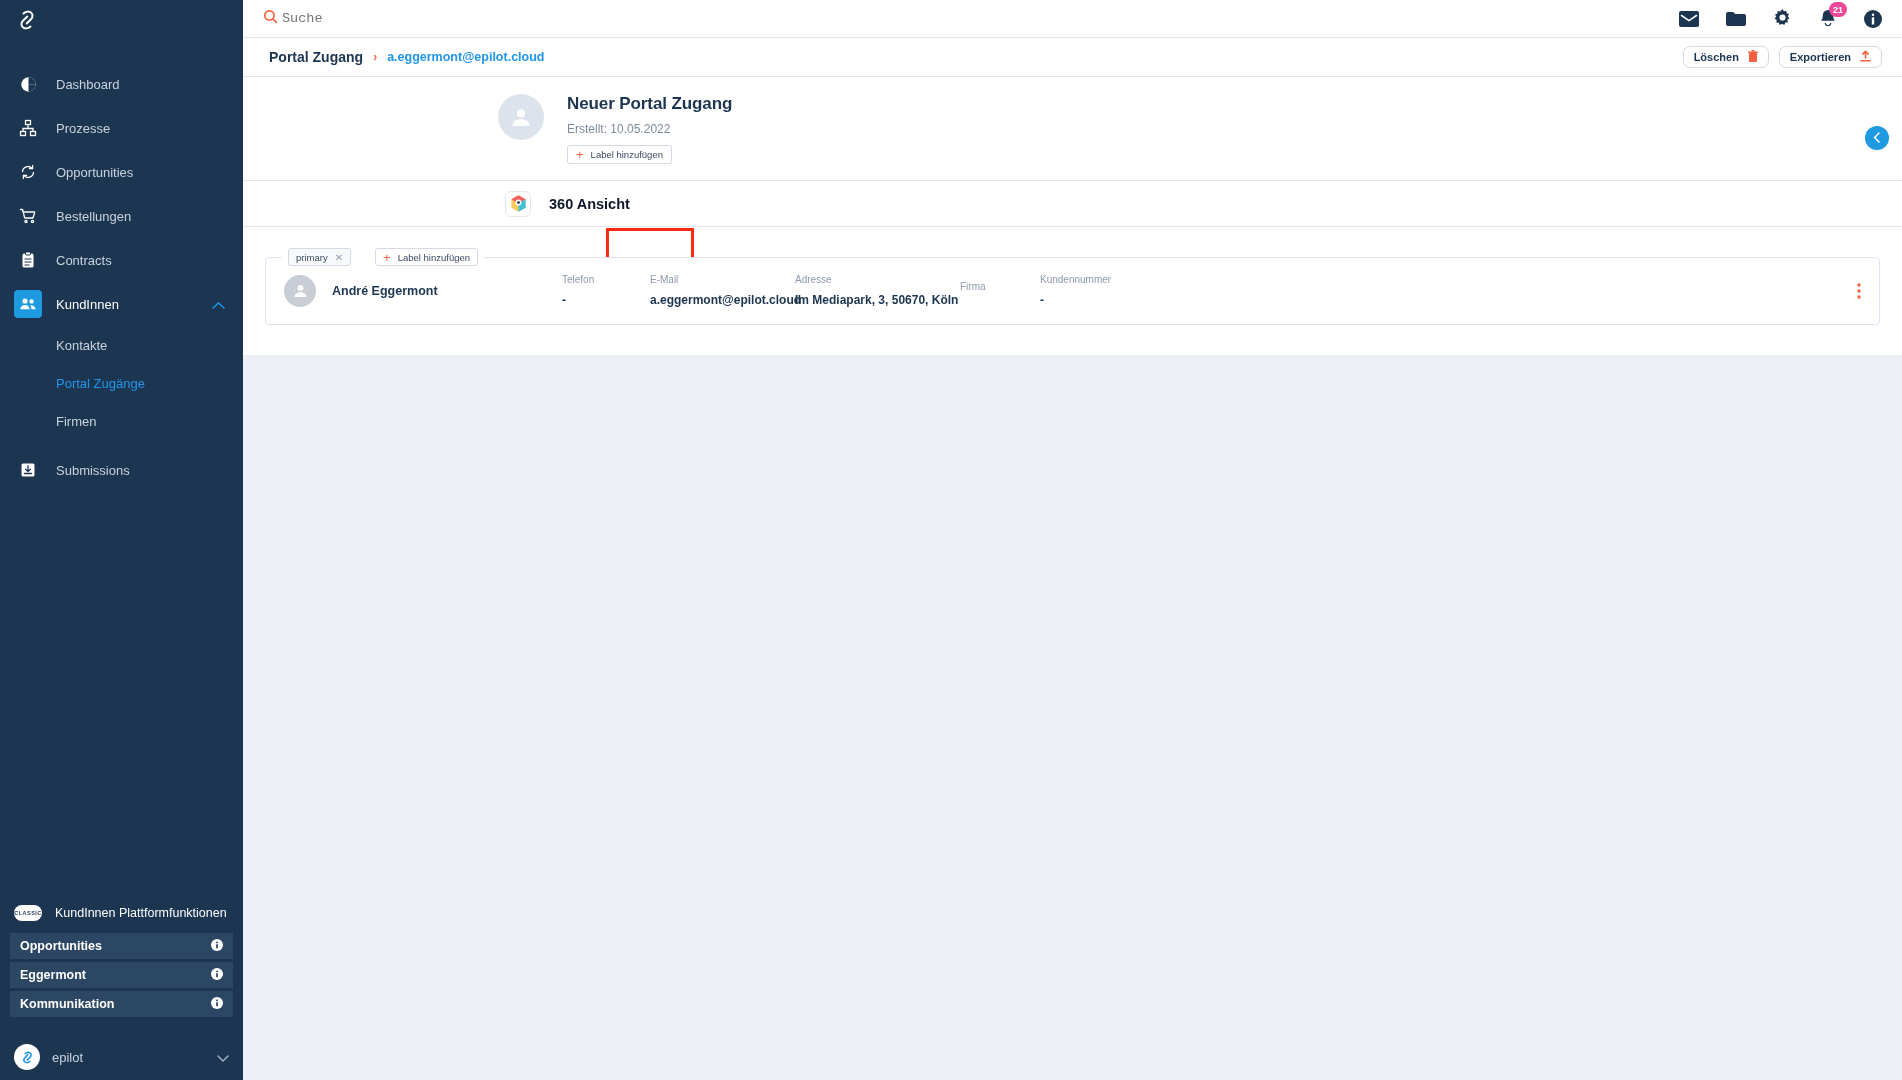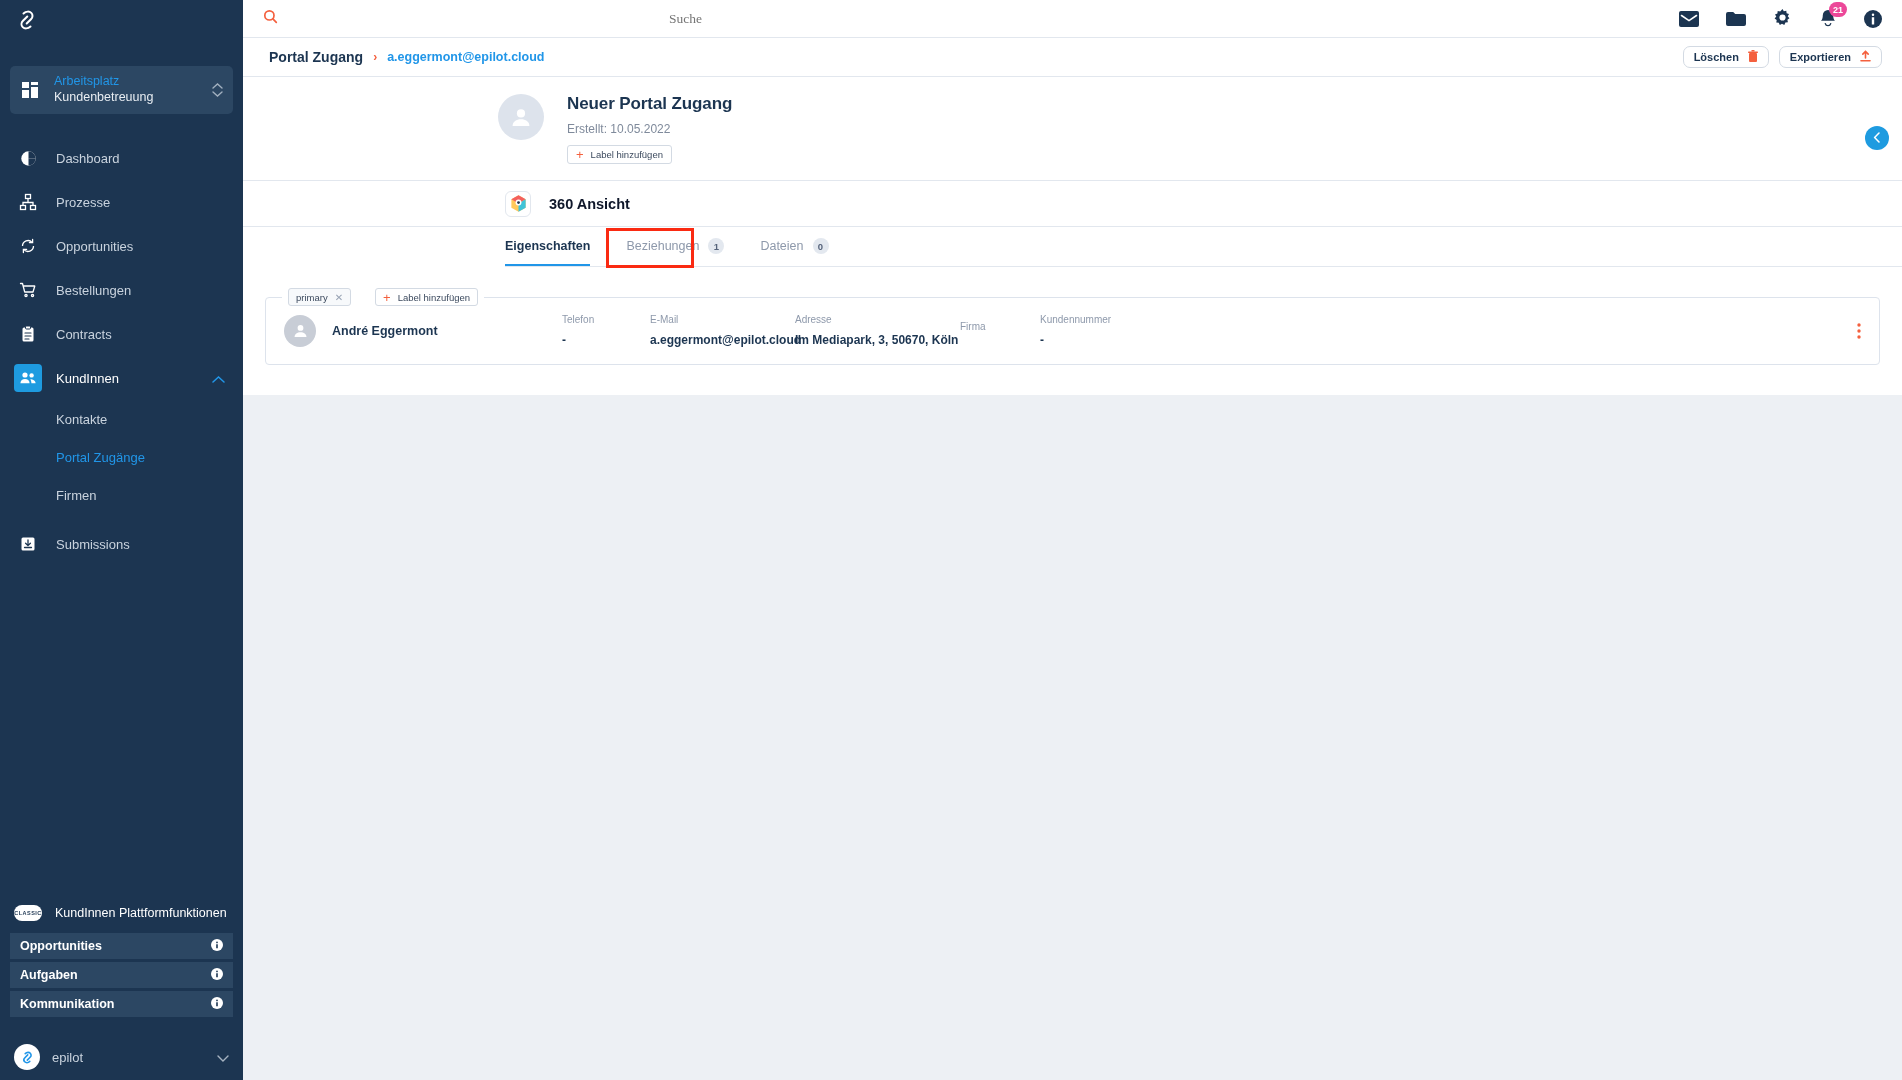--- a/index.html
+++ b/index.html
@@ -83,23 +83,22 @@
   
   .main { flex: 1; height: 1080px; display: flex; flex-direction: column; background: #edf0f4; position: relative; }
 
   .topbar {
     height: 38px; background: #fff; display: flex; align-items: center;
     border-bottom: 1px solid #e2e7ee; flex: 0 0 38px;
   }
   .search-wrap { display: flex; align-items: center; padding-left: 20px; flex: 1; }
   .search-input {
     border: none; outline: none; font-size: 13.5px; color: #7a8699;
-    margin-left: 24px; width: 400px; background: transparent;
-    font-family: Liberation Serif, serif;
-    text-align: right;
+    margin-left: 4px; width: 400px; background: transparent;
+    font-family: Liberation Mono, monospace;
   }
   .top-icons { display: flex; align-items: center; gap: 27px; padding-right: 20px; }
   .top-ico { position: relative; cursor: pointer; display: flex; }
   .badge {
     position: absolute; top: -7px; right: -10px;
     background: #ec4899; color: #fff; font-size: 9px; font-weight: 600;
     border-radius: 9px; min-width: 18px; height: 15px;
     display: flex; align-items: center; justify-content: center; padding: 0 3px;
   }
 
@@ -233,42 +232,20 @@
 
     <div class="logo-area">
       <span class="logo-mark">
         <svg width="26" height="26" viewBox="0 0 26 26" fill="none">
           <path d="M9.5 6.5c2.6-2.6 6.2-2.2 7.8-.6 1.6 1.6 1.7 4.3-.3 6.3l-4.3 4.3" stroke="#fff" stroke-width="2" stroke-linecap="round"></path>
           <path d="M16.5 19.5c-2.6 2.6-6.2 2.2-7.8.6-1.6-1.6-1.7-4.3.3-6.3l4.3-4.3" stroke="#fff" stroke-width="2" stroke-linecap="round"></path>
         </svg>
       </span>
     </div>
 
-    <div class="ws-card">
-      <span class="ws-icon">
-        <svg width="22" height="22" viewBox="0 0 22 22">
-          <rect x="2" y="3" width="7" height="6" fill="#fff"></rect>
-          <rect x="11" y="3" width="7" height="3" fill="#fff"></rect>
-          <rect x="2" y="11" width="7" height="8" fill="#fff"></rect>
-          <rect x="11" y="8" width="7" height="11" fill="#fff"></rect>
-        </svg>
-      </span>
-      <span class="ws-text">
-        <div class="ws-title">Arbeitsplatz</div>
-        <div class="ws-sub">Kundenbetreuung</div>
-      </span>
-      <span class="ws-chevrons">
-        <svg width="11" height="6" viewBox="0 0 11 6">
-            <path d="M1 5L5.5 1 10 5" stroke="#c9d3de" stroke-width="1.4" fill="none" stroke-linecap="round"></path>
-          </svg>
-        <svg width="11" height="6" viewBox="0 0 11 6">
-            <path d="M1 1L5.5 5 10 1" stroke="#c9d3de" stroke-width="1.4" fill="none" stroke-linecap="round"></path>
-          </svg>
-      </span>
-    </div>
 
     <nav class="nav">
 
       <div class="nav-item">
         <span class="nav-ico">
           <svg width="17" height="17" viewBox="0 0 17 17">
             <circle cx="8.5" cy="8.5" r="7.2" fill="#fff"></circle>
             <path d="M8.5 1.3v7.2h7.2a7.2 7.2 0 0 0-7.2-7.2z" fill="#1c3551"></path>
             <path d="M8.5 8.5h7.2a7.2 7.2 0 0 1-7.2 7.2z" fill="#1c3551"></path>
           </svg>
@@ -366,21 +343,21 @@
       <div class="classic-row">
         <span>Opportunities</span>
         <span class="i-dot">
           <svg width="12" height="12" viewBox="0 0 12 12">
               <circle cx="6" cy="6" r="6" fill="#fff"></circle>
               <path d="M6 2.6a.85.85 0 1 0 0 1.7.85.85 0 0 0 0-1.7zM5.2 5.3h1.6v3.9H5.2z" fill="#1c3551"></path>
             </svg>
         </span>
       </div>
       <div class="classic-row">
-        <span>Aufgaben</span>
+        <span>Eggermont</span>
         <span class="i-dot">
           <svg width="12" height="12" viewBox="0 0 12 12">
               <circle cx="6" cy="6" r="6" fill="#fff"></circle>
               <path d="M6 2.6a.85.85 0 1 0 0 1.7.85.85 0 0 0 0-1.7zM5.2 5.3h1.6v3.9H5.2z" fill="#1c3551"></path>
             </svg>
         </span>
       </div>
       <div class="classic-row">
         <span>Kommunikation</span>
         <span class="i-dot">
@@ -507,33 +484,20 @@
             <path d="M10 1.3l7.5 4.35L10 10 2.5 5.65z" fill="#f4605d"></path>
             <path d="M10 10l7.5-4.35v8.7L10 18.7z" fill="#3fc3d8"></path>
             <circle cx="10" cy="9" r="3.1" fill="#fff"></circle>
               <circle cx="10" cy="9" r="1.5" fill="#1c3551"></circle>
           </svg>
         </span>
         <span class="view-title">360 Ansicht</span>
       </div>
 
       <div class="tabs-wrap">
-        <div class="tabs">
-          <div class="tab active">
-            <span class="tab-label">Eigenschaften</span>
-          </div>
-          <div class="tab">
-            <span class="tab-label">Beziehungen</span>
-            <span class="tab-count">1</span>
-          </div>
-          <div class="tab">
-            <span class="tab-label">Dateien</span>
-            <span class="tab-count">0</span>
-          </div>
-        </div>
         <div class="hl-tab"></div>
       </div>
 
 
       <div class="relcard-wrap">
         <div class="relcard">
           <div class="relcard-legend">
             <span class="chip-label">
               <span>primary</span>
               <span class="chip-x">✕</span>

